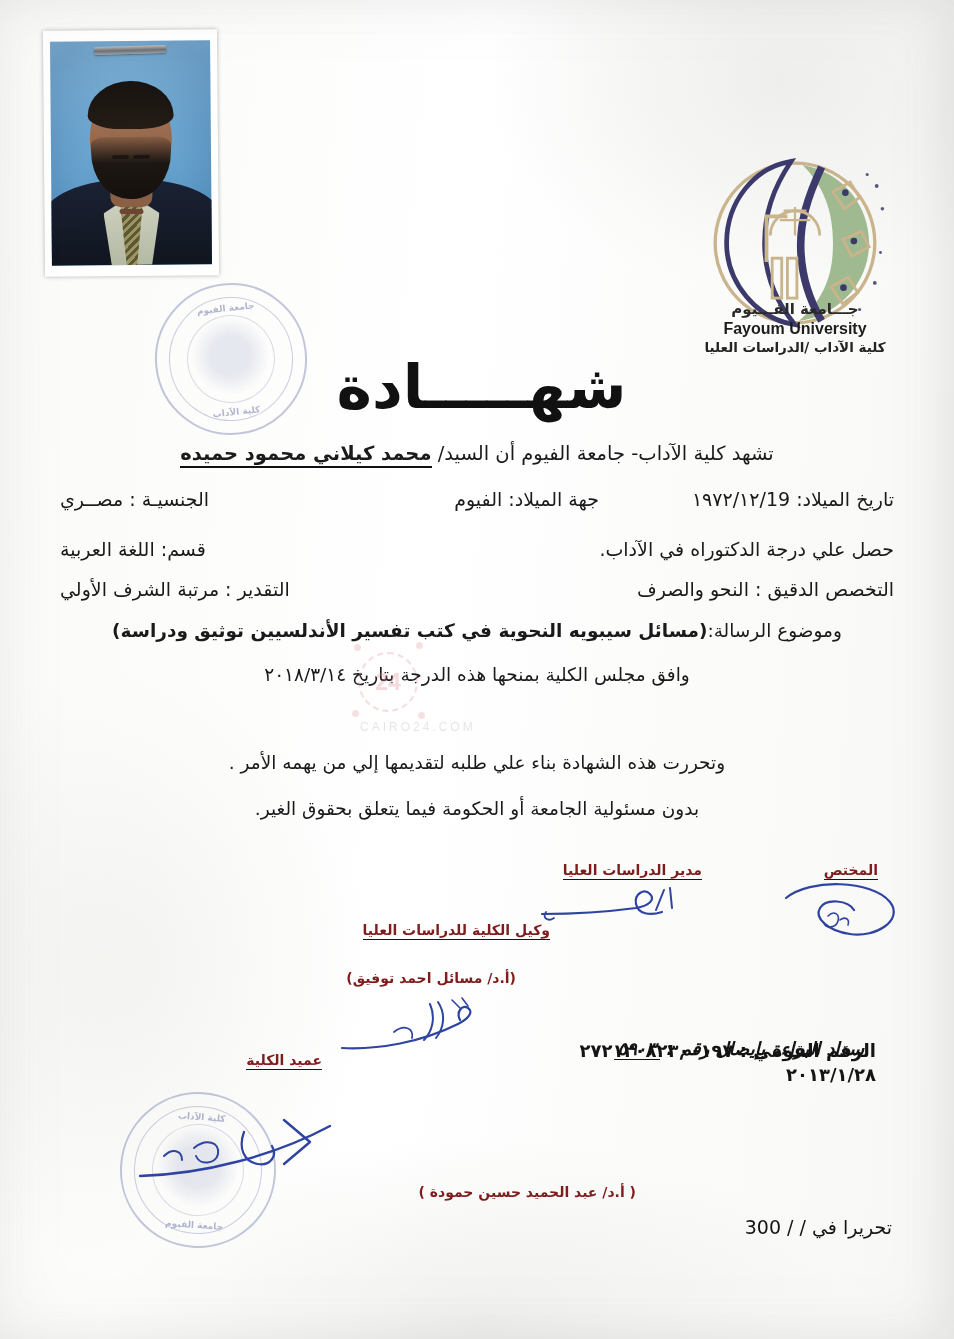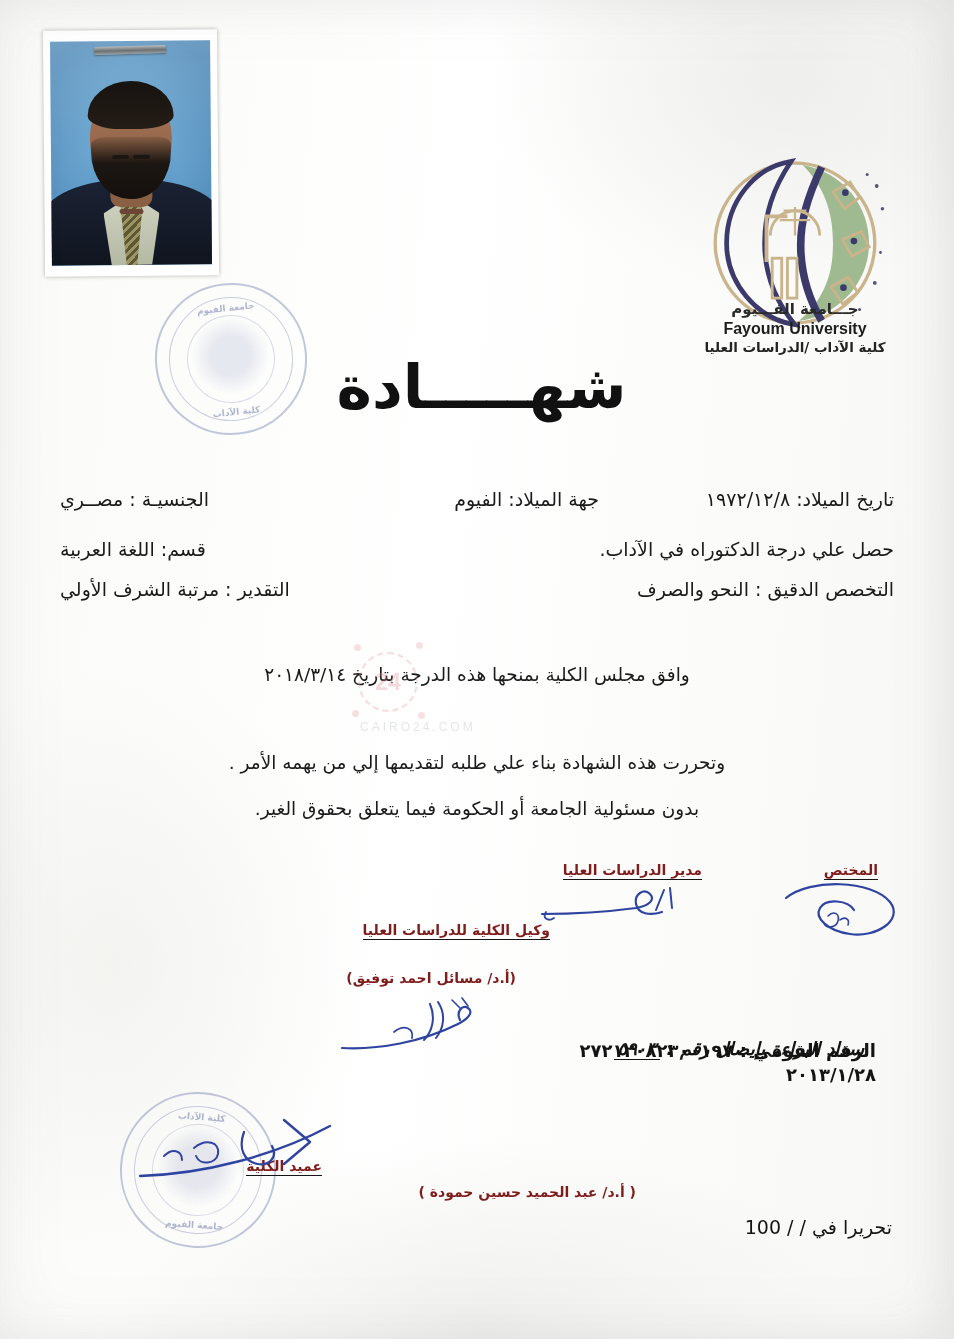--- a/index.html
+++ b/index.html
@@ -262,25 +262,29 @@
     <div class="logo-fac">كلية الآداب /الدراسات العليا</div>
   </div>
 
   <div class="stamp top">
     <div class="stamp-txt t">جامعة الفيوم</div>
     <div class="stamp-txt b">كلية الآداب</div>
   </div>
 
   <div class="cert-title">شهـــــادة</div>
 
+  <div class="line attest">
+    <span>تشهد كلية الآداب- جامعة الفيوم أن السيد/</span>
+    <span class="name">محمد كيلاني محمود حميده</span>
+  </div>
 
   <div class="row r1">
     <span class="cell c-right">
       <span>تاريخ الميلاد:</span>
-      <span>١٩٧٢/١٢/٨</span>
+      <span>١٩٧٢/١٢/19</span>
     </span>
     <span class="cell c-mid">
       <span>جهة الميلاد:</span>
       <span>الفيوم</span>
     </span>
     <span class="cell c-left">
       <span>الجنسيـة :</span>
       <span>مصــري</span>
     </span>
   </div>
@@ -297,20 +301,23 @@
     <span class="cell c-right">
       <span>التخصص الدقيق :</span>
       <span>النحو والصرف</span>
     </span>
     <span class="cell c-left">
       <span>التقدير :</span>
       <span>مرتبة الشرف الأولي</span>
     </span>
   </div>
 
+  <div class="thesis">
+    <span class="lead">وموضوع الرسالة:</span><span>(مسائل سيبويه النحوية في كتب تفسير الأندلسيين توثيق ودراسة)</span>
+  </div>
 
   <div class="line para p1">وافق مجلس الكلية بمنحها هذه الدرجة بتاريخ ٢٠١٨/٣/١٤</div>
   <div class="line para p3">وتحررت هذه الشهادة بناء علي طلبه لتقديمها إلي من يهمه الأمر .</div>
   <div class="line para p4">بدون مسئولية الجامعة أو الحكومة فيما يتعلق بحقوق الغير.</div>
 
   <div class="wm">
     <div class="wm-badge">24</div>
     <div class="wm-dot" style="left:2px;top:8px;"></div>
     <div class="wm-dot" style="left:64px;top:6px;"></div>
     <div class="wm-dot" style="left:0;top:74px;"></div>
@@ -353,28 +360,28 @@
   <div class="foot frc">
     <span>سداد البراءة بإيصال رقم :</span>
     <span class="rc-num">٥٩٠٣</span>
   </div>
   <div class="foot fdt">٢٠١٣/١/٢٨</div>
 
   <div class="stamp bottom">
     <div class="stamp-txt t">كلية الآداب</div>
     <div class="stamp-txt b">جامعة الفيوم</div>
   </div>
-  <div class="lbl u" style="right:632px;top:1158px;text-align:right;">عميد الكلية</div>
+  <div class="lbl u" style="right:632px;top:1052px;text-align:right;">عميد الكلية</div>
   <div class="sig" style="right:610px;top:1112px;">
     <svg width="210" height="90" viewBox="0 0 210 90">
       <path class="ink" stroke-width="2.4" d="M6 64 C70 62 140 44 196 14"></path>
       <path class="ink" stroke-width="2.4" d="M150 8 L176 30 L150 52"></path>
       <path class="ink" stroke-width="2.2" d="M110 20 C104 36 110 50 124 52 C136 54 144 44 138 34"></path>
       <path class="ink" stroke-width="2" d="M60 36 c12 -10 26 -6 24 6 c-2 10 -18 12 -22 2"></path>
       <path class="ink" stroke-width="2" d="M30 44 c8 -8 18 -6 18 4"></path>
     </svg>
   </div>
   <div class="lbl" style="right:318px;top:1184px;font-weight:bold;">( أ.د/ عبد الحميد حسين حمودة )</div>
 
-  <div class="foot issued">تحريرا في   /   /  100</div>
+  <div class="foot issued">تحريرا في   /   /  300</div>
 
   <div class="edge-shade"></div>
 </div>
 
 </body></html>

